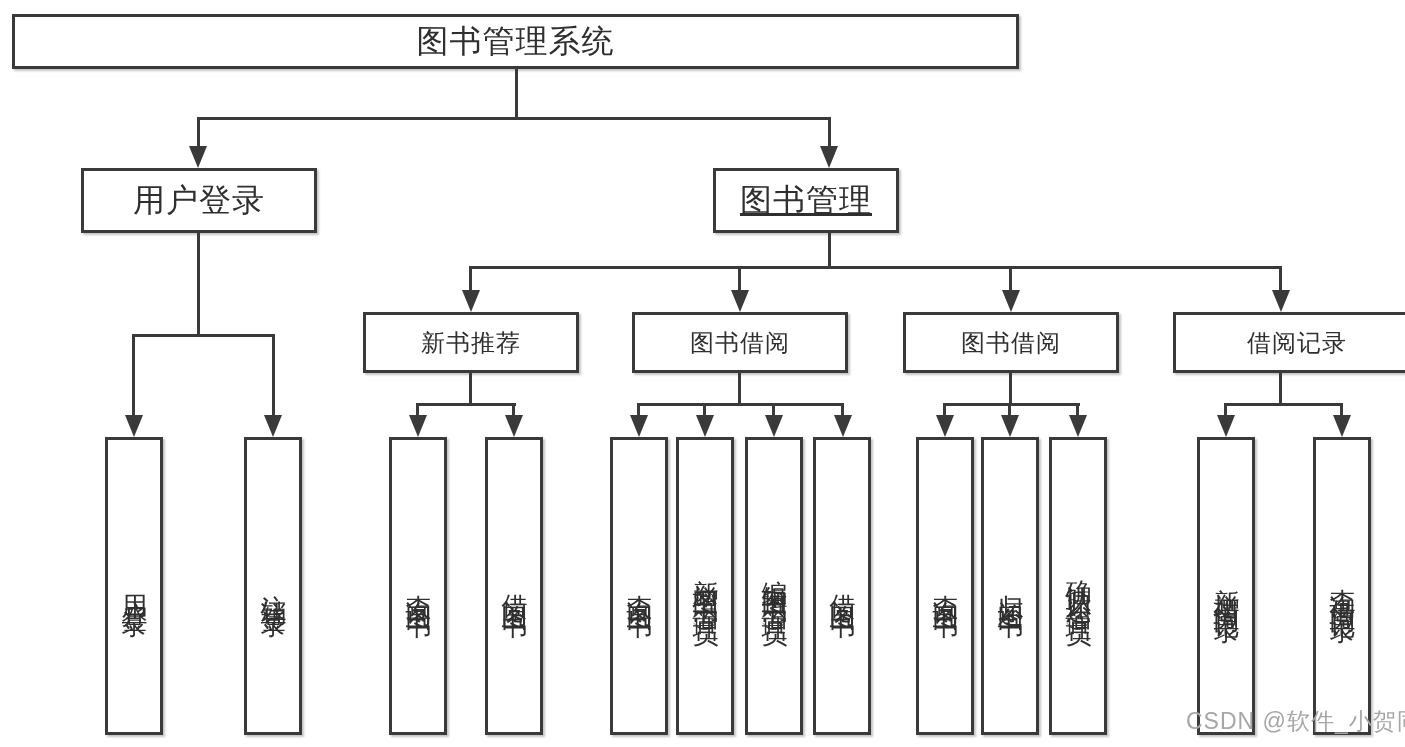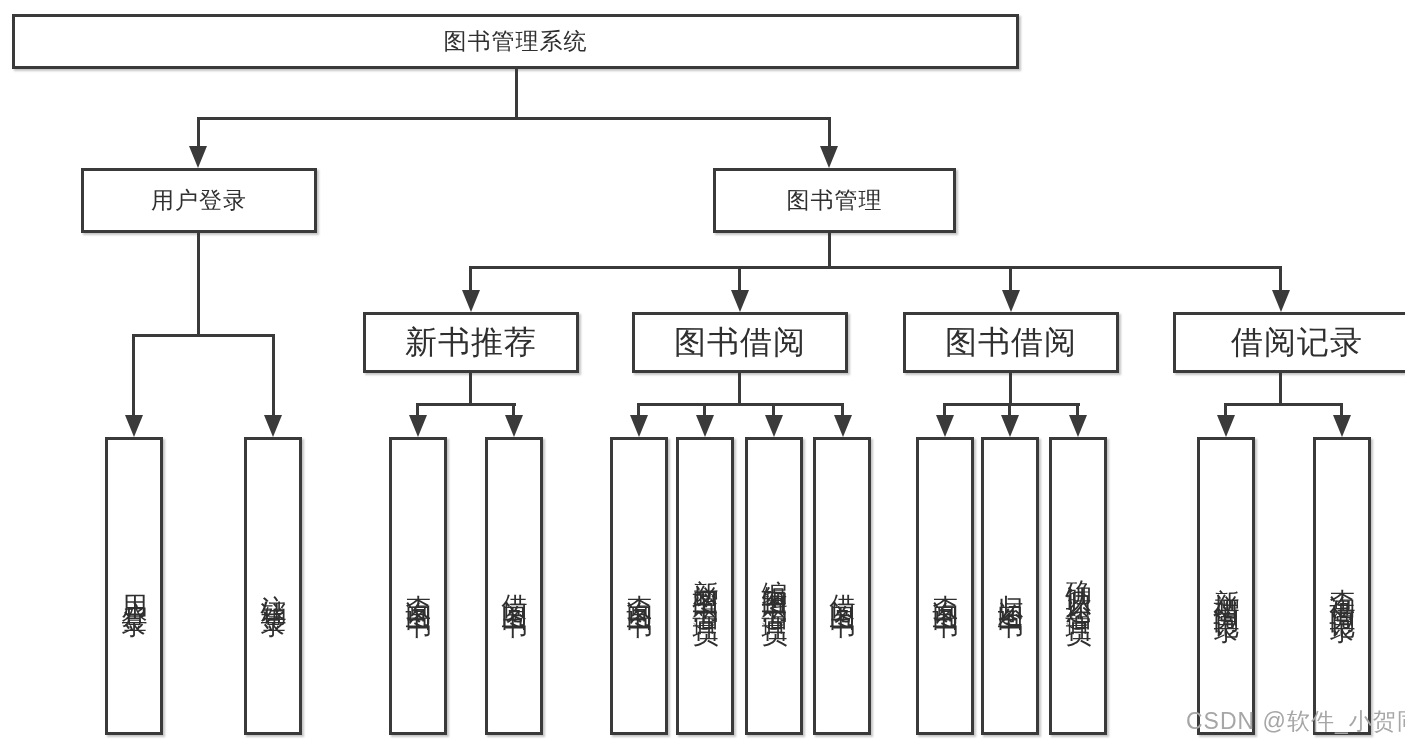--- a/index.html
+++ b/index.html
@@ -5,22 +5,22 @@
   html,body{margin:0;padding:0;background:#ffffff;}
   #canvas{
     position:relative;width:1405px;height:747px;background:#ffffff;overflow:hidden;
     font-family:"Liberation Sans","DejaVu Sans",sans-serif;color:#2f2f2f;
   }
   .box{
     position:absolute;box-sizing:border-box;border:3px solid #3a3a3a;background:#fff;
     display:flex;align-items:center;justify-content:center;
     box-shadow:2px 2px 2px rgba(90,90,90,0.35);
   }
-  .hbox{font-size:23px;letter-spacing:1px;}
-  .hbox.l3{font-size:32px;}
+  .hbox{font-size:32px;letter-spacing:1px;}
+  .hbox.l3{font-size:24px;}
   .vbox{font-size:26px;}
   .vtext{
     writing-mode:vertical-rl;text-orientation:mixed;line-height:1.15;letter-spacing:6px;
     white-space:nowrap;
   }
   .vline{position:absolute;width:3px;background:#3a3a3a;}
   .hline{position:absolute;height:3px;background:#3a3a3a;}
   .arrow{
     position:absolute;width:0;height:0;border-style:solid;
     border-width:22px 9px 0 9px;border-color:#3a3a3a transparent transparent transparent;
@@ -42,21 +42,21 @@
   <div class="vline" style="left:515px;top:68px;height:50px;"></div>
   <div class="hline" style="left:197px;top:117px;width:634px;"></div>
   <div class="vline" style="left:197px;top:117px;height:30px;"></div>
   <div class="arrow" style="left:189px;top:146px;"></div>
   <div class="vline" style="left:828px;top:117px;height:30px;"></div>
   <div class="arrow" style="left:820px;top:146px;"></div>
 
   <div class="box hbox" style="left:81px;top:168px;width:236px;height:65px;">
     <span>用户登录</span>
   </div>
-  <div class="box hbox" style="left:713px;top:168px;width:243px;height:65px;">
+  <div class="box hbox" style="left:713px;top:168px;width:186px;height:65px;text-decoration:underline;">
     <span>图书管理</span>
   </div>
 
   <div class="vline" style="left:197px;top:233px;height:103px;"></div>
   <div class="hline" style="left:132px;top:334px;width:143px;"></div>
   <div class="vline" style="left:132px;top:334px;height:81px;"></div>
   <div class="arrow" style="left:125px;top:415px;"></div>
   <div class="vline" style="left:272px;top:334px;height:81px;"></div>
   <div class="arrow" style="left:264px;top:415px;"></div>
 

